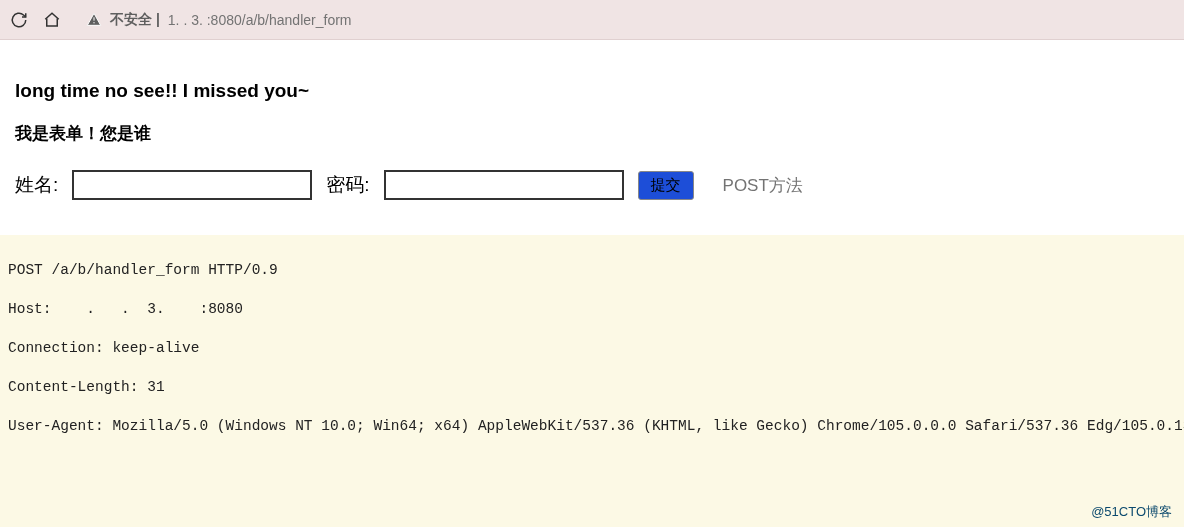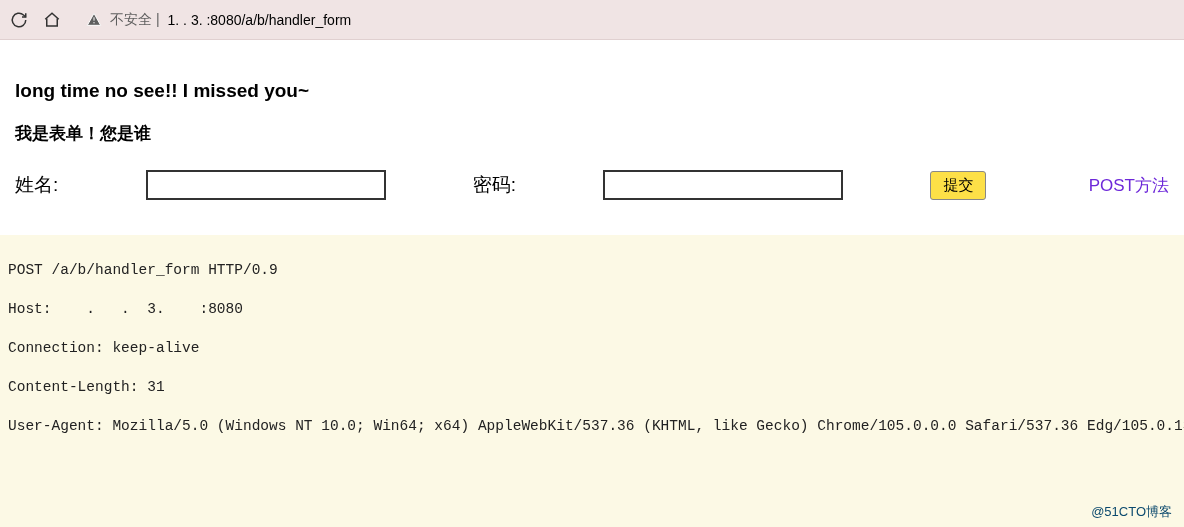--- a/index.html
+++ b/index.html
@@ -16,53 +16,52 @@
     }
     .nav-icon { width: 18px; height: 18px; display: flex; align-items: center; justify-content: center; color: #333; cursor: pointer; }
     .url-bar {
       display: flex;
       align-items: center;
       gap: 8px;
       padding: 3px 10px;
       flex: 0 0 595px;
     }
     .warn-icon { width: 16px; height: 16px; }
-    .insecure-label { color: #5f5f5f; font-size: 14px; }
-    .url-text { color: #000000; font-size: 14px; }
+    .insecure-label { color: #5f5f5f; font-size: 14px; font-weight: bold; }
+    .url-text { color: #737373; font-size: 14px; }
     
     .content { padding: 15px; }
     .h1 { font-size: 19px; font-weight: bold; margin: 25px 0 20px 0; }
     .h2 { font-size: 17px; font-weight: bold; margin: 5px 0 25px 0; }
     
     .form-row {
       display: flex;
       align-items: center;
       gap: 14px;
       margin-bottom: 20px;
       font-size: 18px;
-      justify-content: space-between;
     }
     .form-label { font-size: 19px; }
     .text-input {
       border: 2px solid #333;
       height: 30px;
       width: 240px;
       font-size: 15px;
       padding: 2px 6px;
     }
     .submit-btn {
-      background: #fde047;
+      background: #1d4ed8;
       border: 1px solid #888;
       border-radius: 3px;
       padding: 4px 12px;
       font-size: 15px;
       cursor: pointer;
       font-family: inherit;
     }
-    .red-anno { color: #6d28d9; font-size: 17px; margin-left: 15px; }
+    .red-anno { color: #737373; font-size: 17px; margin-left: 15px; }
     
     .http-block {
       background: #fcf9e5;
       font-family: Consolas, "Courier New", monospace;
       font-size: 14.5px;
       line-height: 1.35;
       padding: 6px 8px;
       color: #222;
       white-space: pre;
       overflow: hidden;

